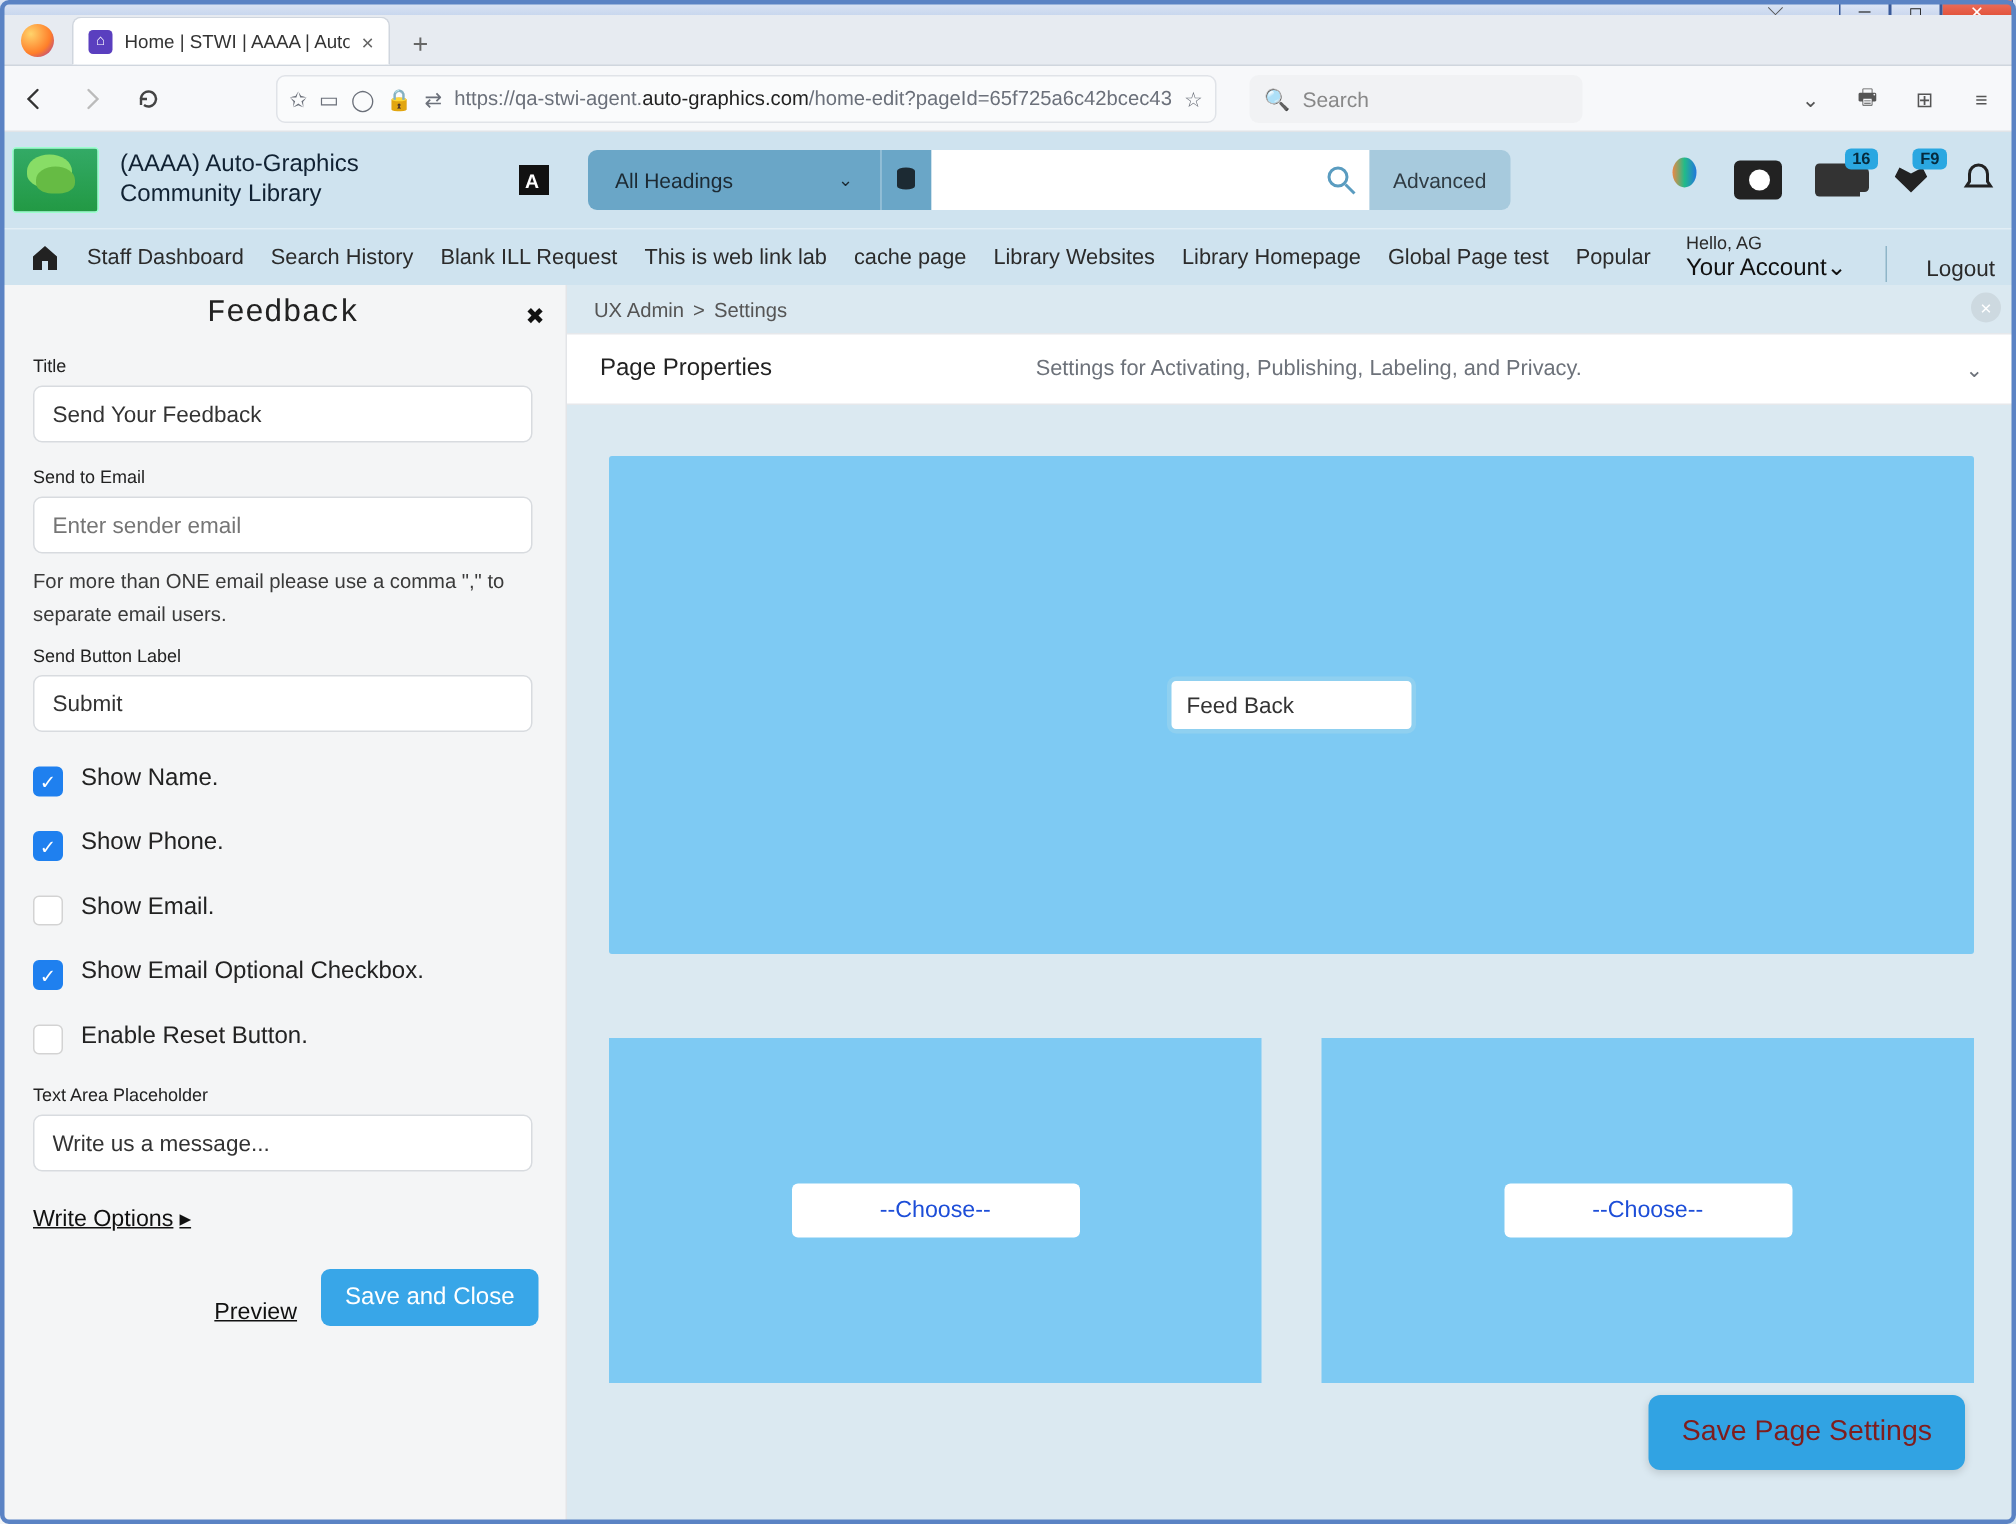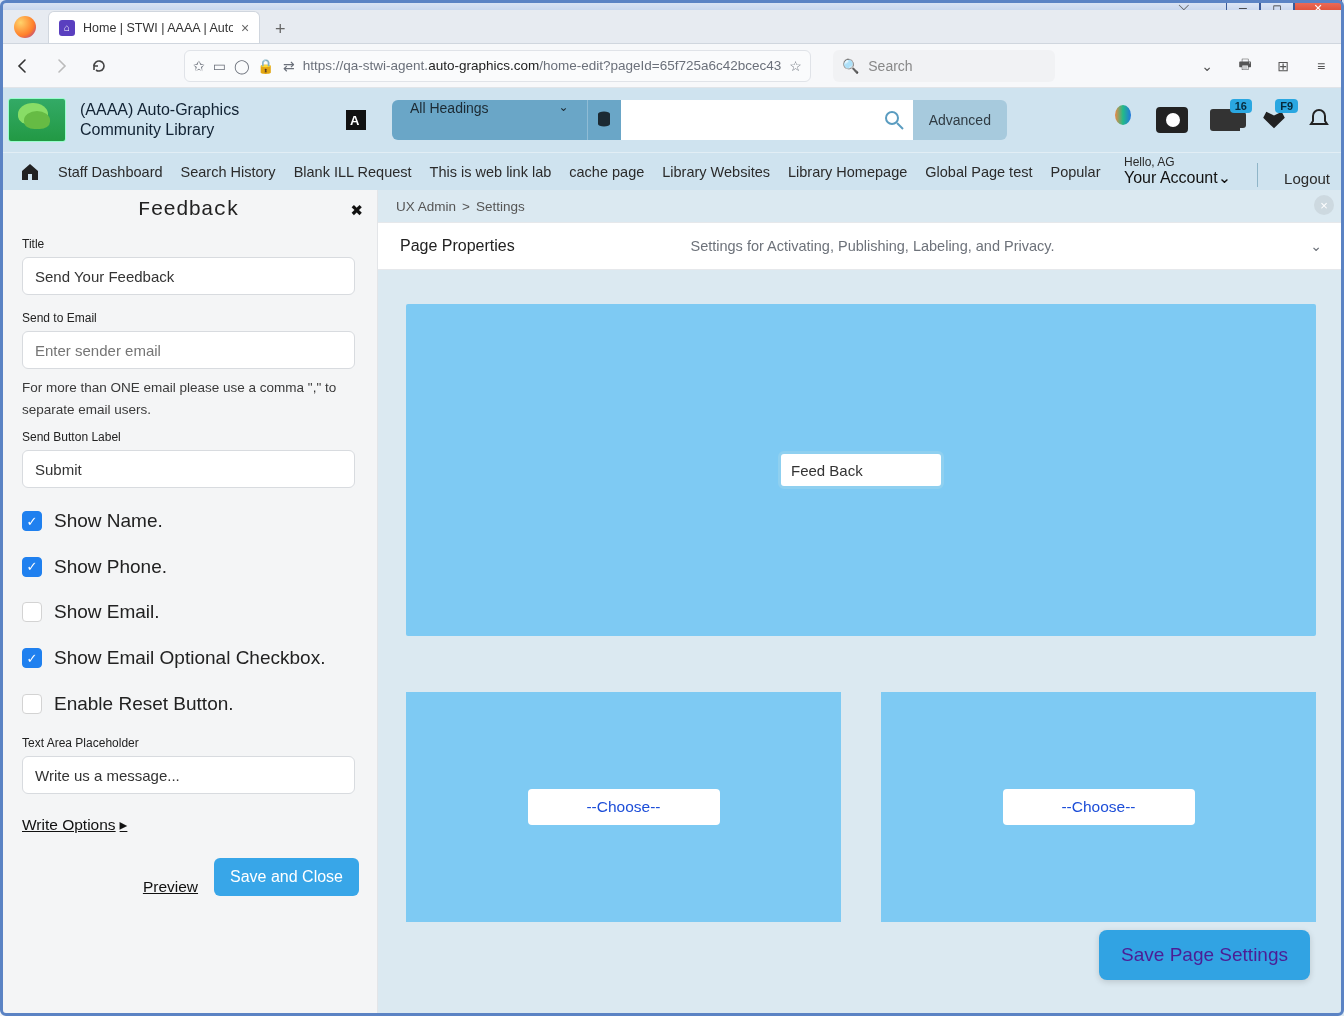--- a/index.html
+++ b/index.html
@@ -56,21 +56,21 @@
     background:#cfe3ef; height:64px; display:flex; align-items:center; padding:0 14px 0 8px; gap:14px; position:relative;
   }
   .thumb { width:58px; height:44px; background:linear-gradient(#3a6, #294); border-radius:3px; border:1px solid #9fc; display:flex;align-items:center;justify-content:center; overflow:hidden;}
   .thumb::after{ content:""; width:26px; height:18px; background:#6b4; border-radius:50% 50% 40% 40%; box-shadow: -4px -6px 0 2px #8d6;}
   .libname { font-size:16px; color:#184; color:#1d3b52; font-weight:500; line-height:1.25; max-width:230px;}
   .libname { color:#123; font-size:16px; font-weight:400;}
   .hdr-heading-sel {
     display:flex; align-items:center; gap:0; margin-left:8px;
   }
   .hdr-iconbtn { width:28px; height:28px; display:flex;align-items:center;justify-content:center; color:#2a2a2a; font-weight:bold;}
-  .heading-select { height:40px; background:#6aa6c7; border-radius:6px 0 0 6px; display:flex; padding:0 18px; color:#1c2a33; gap:70px; }
+  .heading-select { height:40px; background:#6aa6c7; border-radius:6px 0 0 6px; display:flex; align-items:center; padding:0 18px; color:#1c2a33; gap:70px; }
   .heading-select .chev { font-size:12px;}
   .db-btn { height:40px; width:34px; background:#6aa6c7; display:flex;align-items:center;justify-content:center; color:#1c2a33; border-left:1px solid rgba(255,255,255,0.25);}
   .searchfield { height:40px; width:292px; background:#fff; border:none; display:flex;align-items:center; padding:0 8px;}
   .searchfield .mag { margin-left:auto; color:#5a9cc0; font-size:20px;}
   .advanced { height:40px; padding:0 16px; background:#a7cadd; display:flex; align-items:center; color:#2f3b43; border-radius:0 6px 6px 0;}
   .hdr-right { margin-left:auto; display:flex; align-items:center; gap:22px;}
   .balloon { width:22px; height:30px; position:relative;}
   .balloon::before{content:"";position:absolute;inset:0 3px 10px 3px;border-radius:50% 50% 50% 50%;background:linear-gradient(90deg,#e84,#2b8,#27d);}
   .camera { width:32px; height:26px; background:#222; border-radius:4px; border:3px solid #222; position:relative;}
   .camera::after{content:"";position:absolute;left:7px;top:3px;width:14px;height:14px;border-radius:50%;background:#fff;}
@@ -99,21 +99,21 @@
   .sp-body { padding:0 22px 0 22px; }
   .sp-label { font-size:12px; color:#222; margin-top:10px; margin-bottom:6px;}
   .sp-input {
     width:100%; height:38px; border:1px solid #d8dbdf; border-radius:6px; padding:0 12px; font-size:15px; color:#333; background:#fff;
   }
   .sp-input.placeholder { color:#808690;}
   .sp-hint { font-size:13.5px; color:#3a3a3a; margin-top:8px; line-height:1.6;}
   .chk-row { display:flex; align-items:flex-start; gap:12px; margin-top:20px;}
   .chk { width:20px; height:20px; border-radius:4px; border:1px solid #d3d3d3; background:#fff; display:flex;align-items:center;justify-content:center; flex-shrink:0; margin-top:3px;}
   .chk.checked { background:#1f80ef; border-color:#1f80ef; color:#fff; font-size:13px;}
-  .chk-lbl { font-size:19px; color:#222; line-height:1.35;}
+  .chk-lbl { font-size:16px; color:#222; line-height:1.35;}
   .moreopt { margin-top:22px; font-size:15.5px; text-decoration:underline; color:#111; display:inline-flex; align-items:center; gap:4px;}
   .sp-footer { display:flex; justify-content:flex-end; align-items:flex-end; gap:16px; padding:24px 18px 0 0;}
   .preview { text-decoration:underline; color:#111; font-size:15.5px;}
   .saveclose { background:#38a6e8; color:#fff; border:none; border-radius:6px; padding:10px 16px; font-size:16px;}
   
   .content { flex:1; background:#dbe9f1; position:relative; overflow:hidden;}
   .crumbwrap { height:32px; display:flex; align-items:center; padding:0 18px; font-size:13.5px; color:#555; position:relative;}
   .crumbwrap .closeround { position:absolute; right:10px; top:5px; width:20px;height:20px;border-radius:50%; background:#cdd9e0; color:#fff; display:flex;align-items:center;justify-content:center; font-size:13px;}
   .propbar {
     background:#fff; border-top:1px solid #e6e8eb; border-bottom:1px solid #e6e8eb; height:48px; display:flex; align-items:center; padding:0 22px;
@@ -127,21 +127,21 @@
   }
   .centerinput {
     width:166px; height:38px; background:#fff; border:3px solid #8fd0f0; border-radius:6px; display:flex; align-items:center; padding:0 10px; font-size:15px; color:#333;
   }
   .tworow { display:flex; gap:40px; margin-top:56px;}
   .smallblock { flex:1; height:230px; background:#7ecaf3; display:flex; align-items:center; justify-content:center;}
   .choose {
     width:192px; height:36px; background:#fff; border-radius:4px; display:flex; align-items:center; justify-content:center; font-size:15.5px; color:#1d4ed8;
   }
   .savepage {
-    position:absolute; right:34px; bottom:36px; background:#31a3e3; color:#4c1d95; border:none; border-radius:8px; padding:14px 22px; font-size:19px; box-shadow:0 2px 6px rgba(0,0,0,0.15);
+    position:absolute; right:34px; bottom:36px; background:#31a3e3; color:#7f1d1d; border:none; border-radius:8px; padding:14px 22px; font-size:19px; box-shadow:0 2px 6px rgba(0,0,0,0.15);
   }
   .outer-border { position:absolute; inset:0; border:3px solid #5b83c4; border-radius:6px; pointer-events:none;}
   svg { display:block; }
 </style>
 </head>
 <body>
 
 <div class="win-titlebar">
   <span class="win-caret">⌵</span>
   <div class="win-btns">

